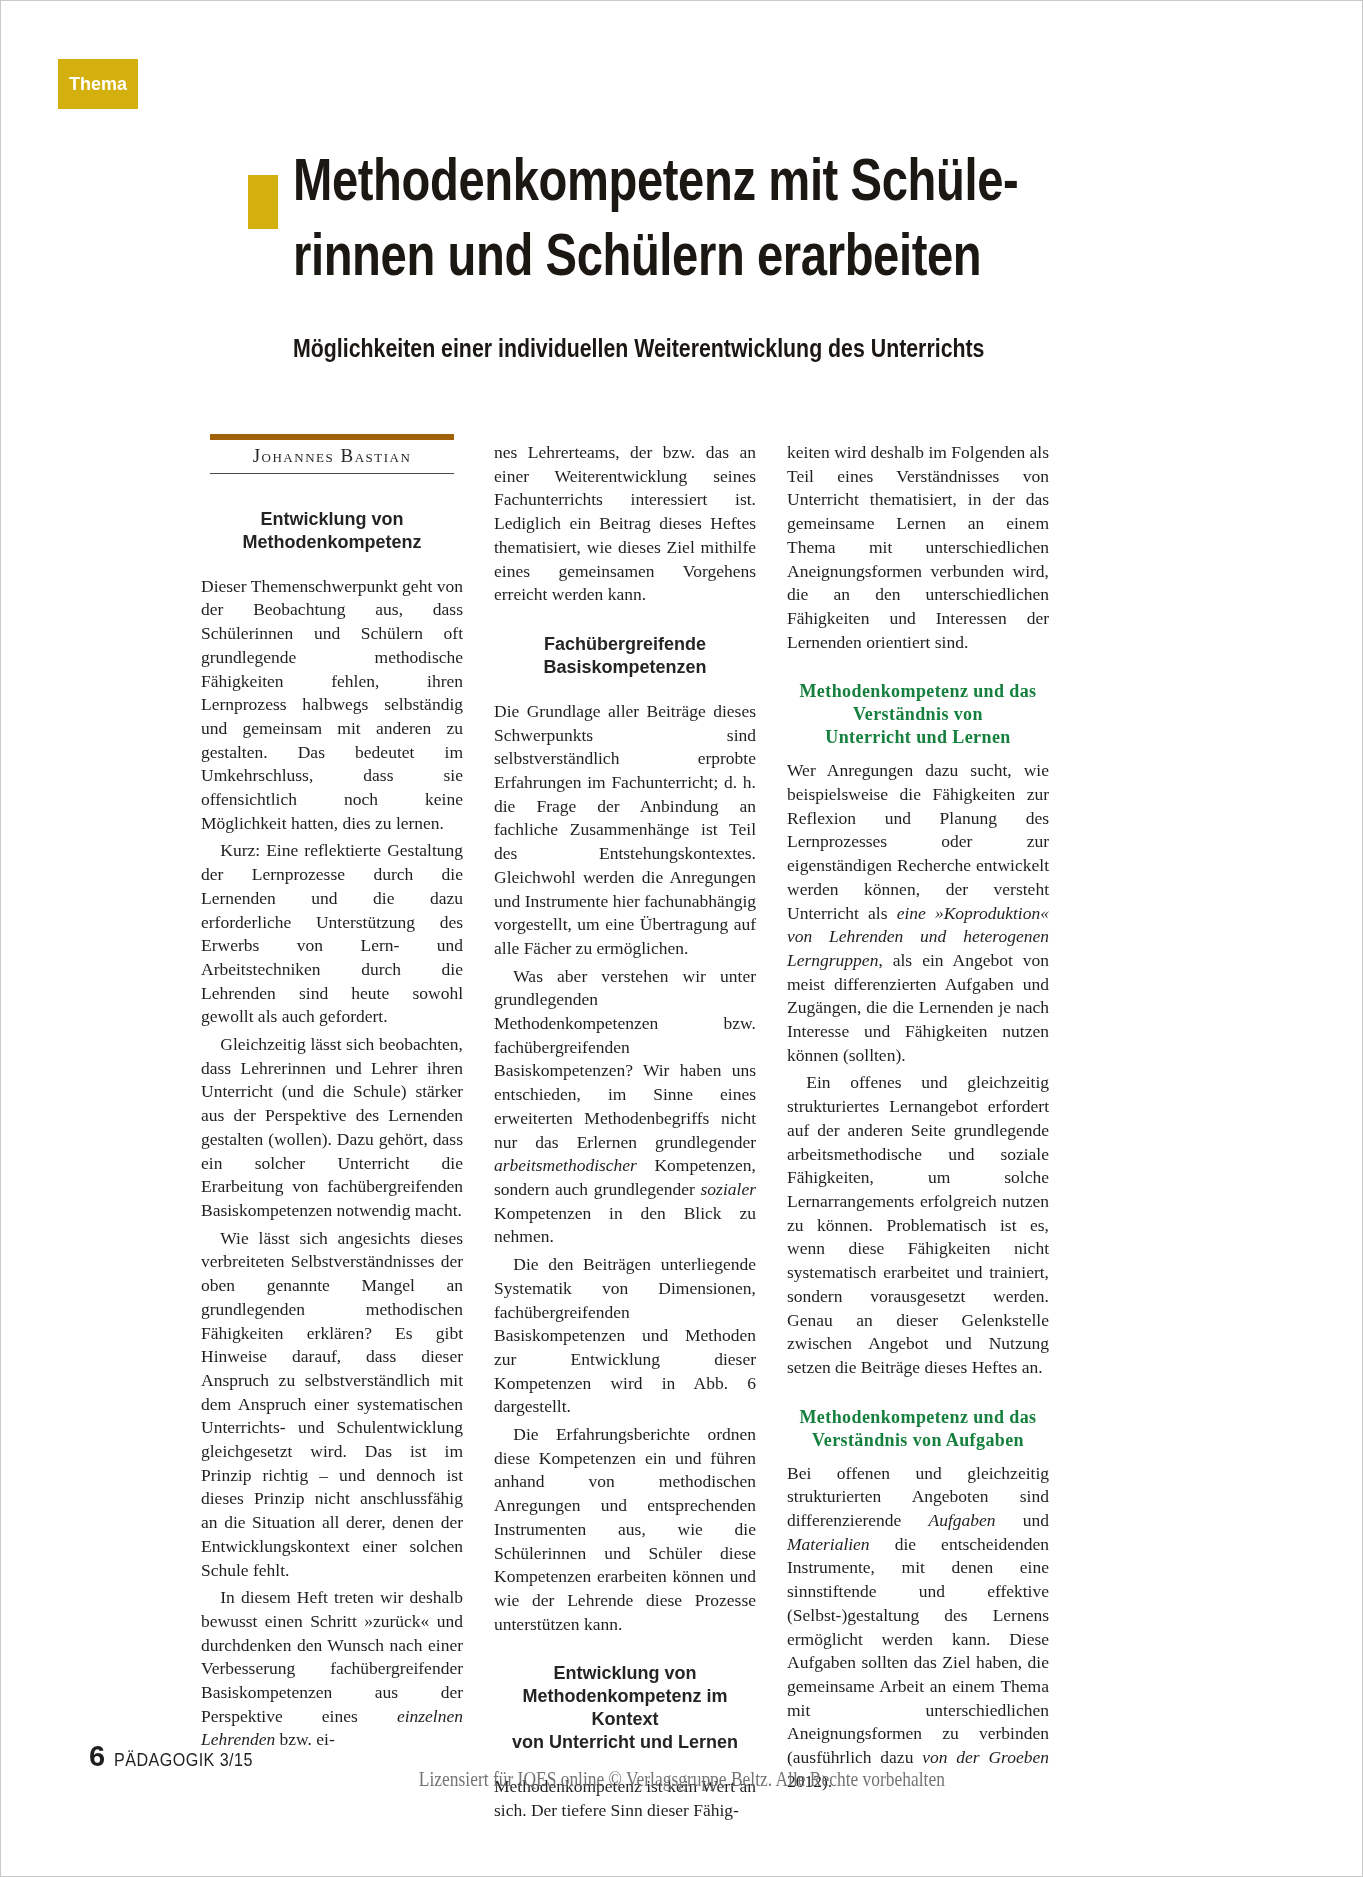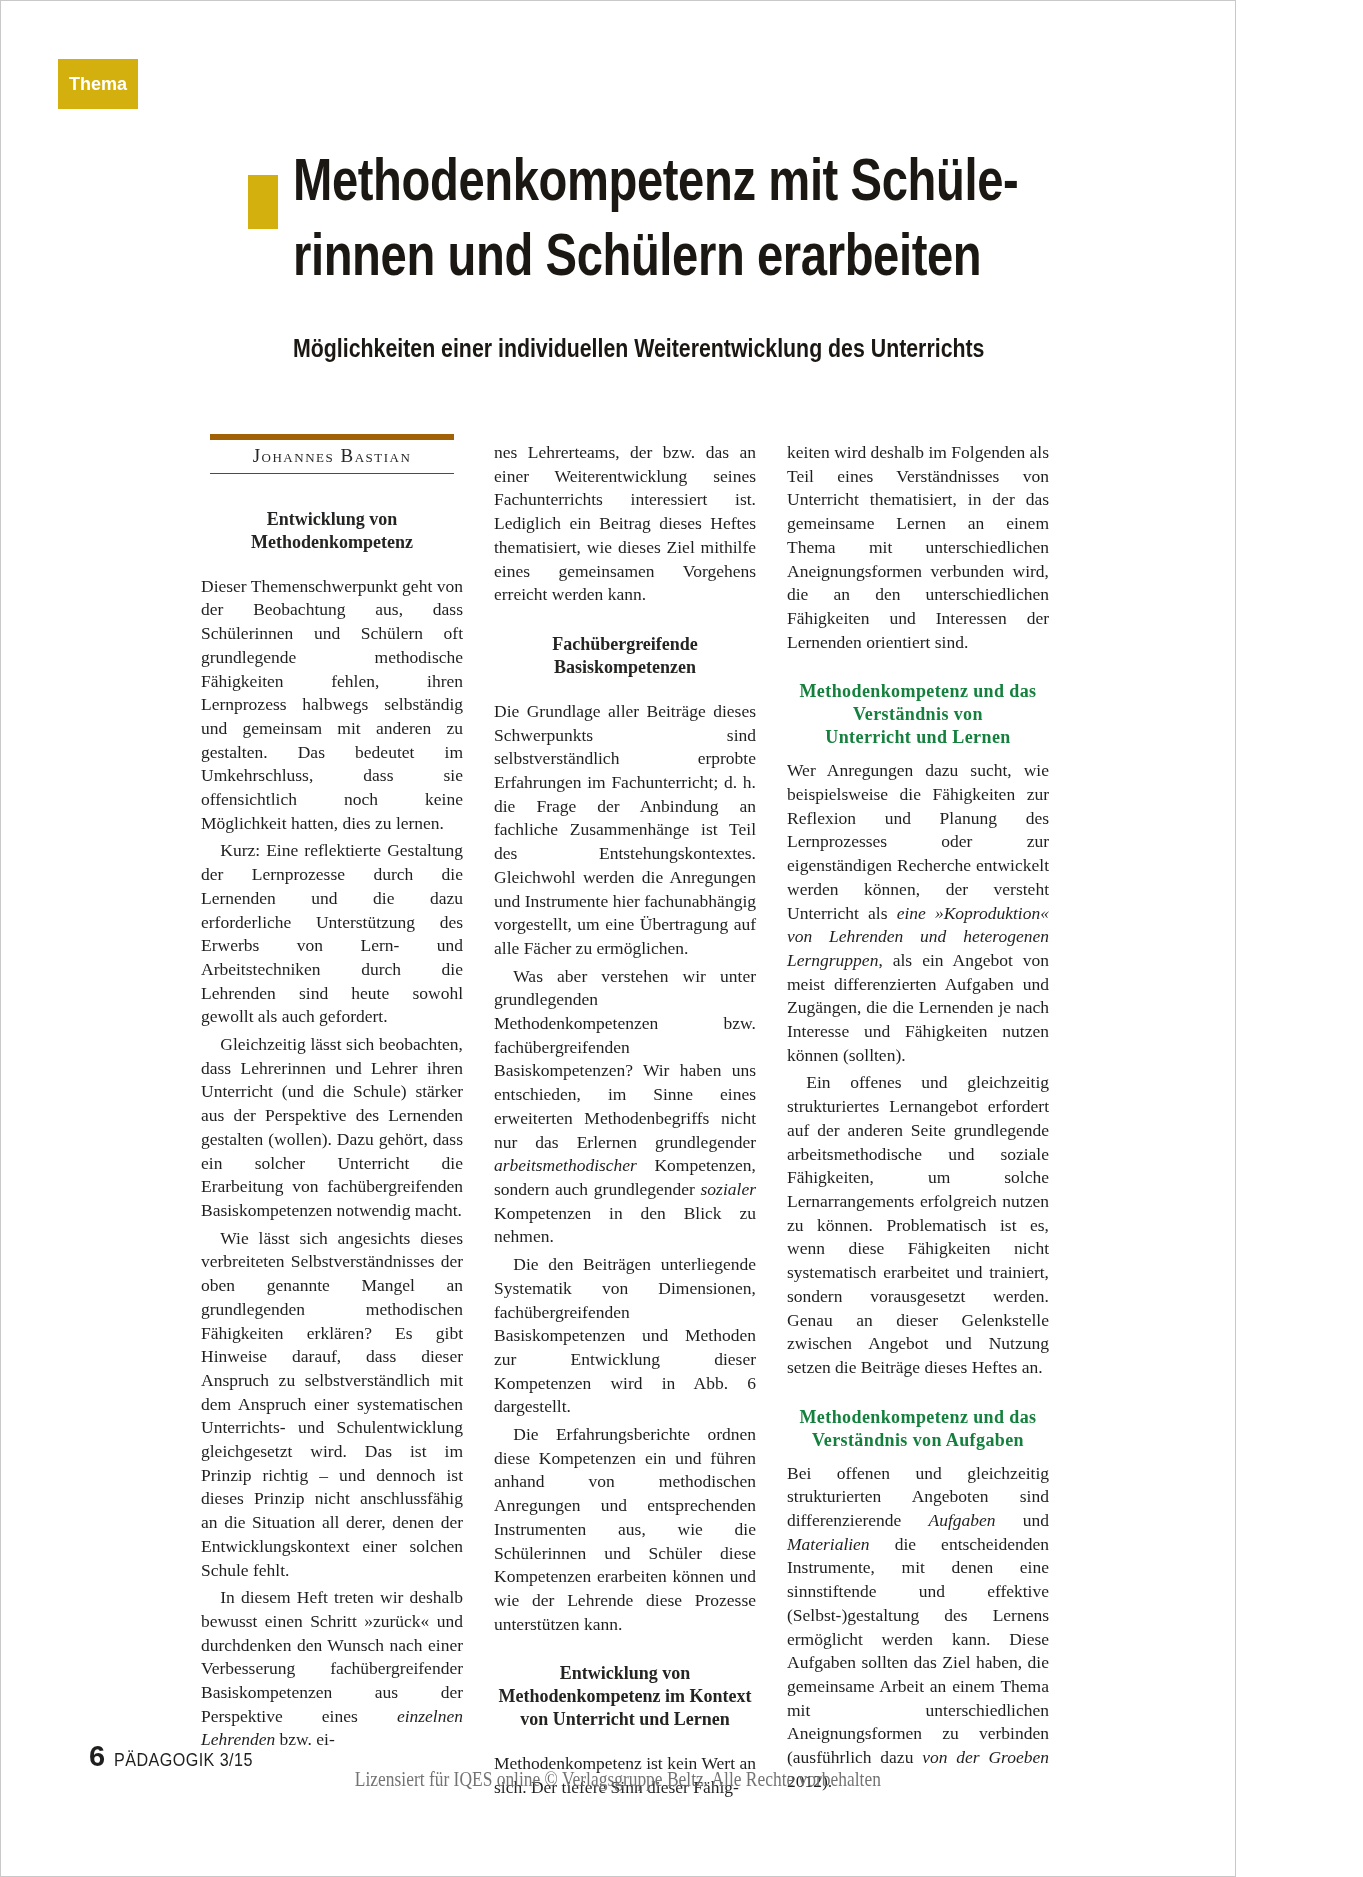--- a/index.html
+++ b/index.html
@@ -1,17 +1,17 @@
 <!DOCTYPE html>
 <html lang="de"><head>
 <meta charset="utf-8">
 <style>
   html,body{margin:0;padding:0;background:#ffffff;}
   .page{
-    position:relative;width:1236px;height:1877px;background:#ffffff;
+    position:relative;width:1363px;height:1877px;background:#ffffff;
     border:1px solid #c9c9c9;box-sizing:border-box;overflow:hidden;
     font-family:"Liberation Serif",serif;color:#1f1f1f;
   }
   
   .thema-tag{
     position:absolute;left:57px;top:58px;width:80px;height:50px;
     display:flex;align-items:center;justify-content:center;
     font-family:"Liberation Sans",sans-serif;font-weight:bold;font-size:18px;color:#ffffff;
   }
   .header-title{
@@ -37,21 +37,21 @@
     position:absolute;left:196px;top:427px;width:856px;display:flex;gap:23px;
   }
   .col{width:270px;font-size:17.5px;line-height:23.7px;text-align:justify;color:#1f1f1f;}
   .col.offset{padding-top:9px;}
   .author-block{
     width:244px;margin:6px auto 34px;padding:4px 0 5px;
     border-top:6px solid #a16207;border-bottom:1px solid #4c4c4c;
     text-align:center;font-variant:small-caps;letter-spacing:1.5px;font-size:19px;color:#262626;
   }
   .h-sans{
-    font-family:Liberation Serif, serif;font-weight:700;font-size:18px;line-height:23px;
+    font-family:Liberation Sans, sans-serif;font-weight:700;font-size:18px;line-height:23px;
     text-align:center;margin:26px 0 21px;white-space:pre-line;color:#242422;text-indent:0;
   }
   .h-serif{
     font-family:"Liberation Serif",serif;font-weight:700;font-size:18px;line-height:23px;
     text-align:center;margin:26px 0 10px;white-space:pre-line;letter-spacing:0.4px;color:#15803d;text-indent:0;
   }
   .body-para{margin:4px;}
   .body-para.indent{text-indent:1.1em;}
   .it{font-style:italic;}
   

